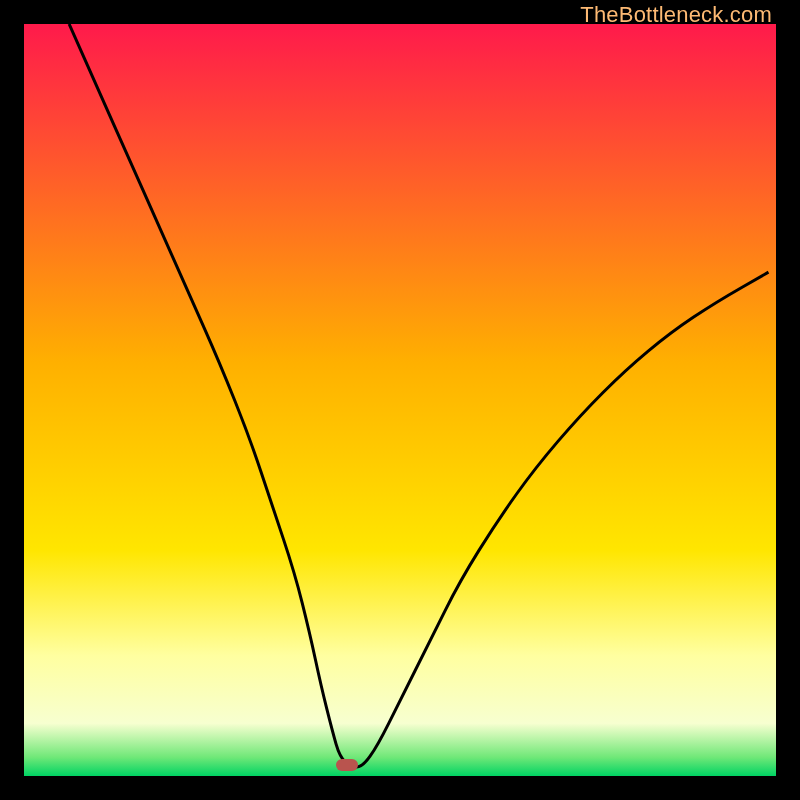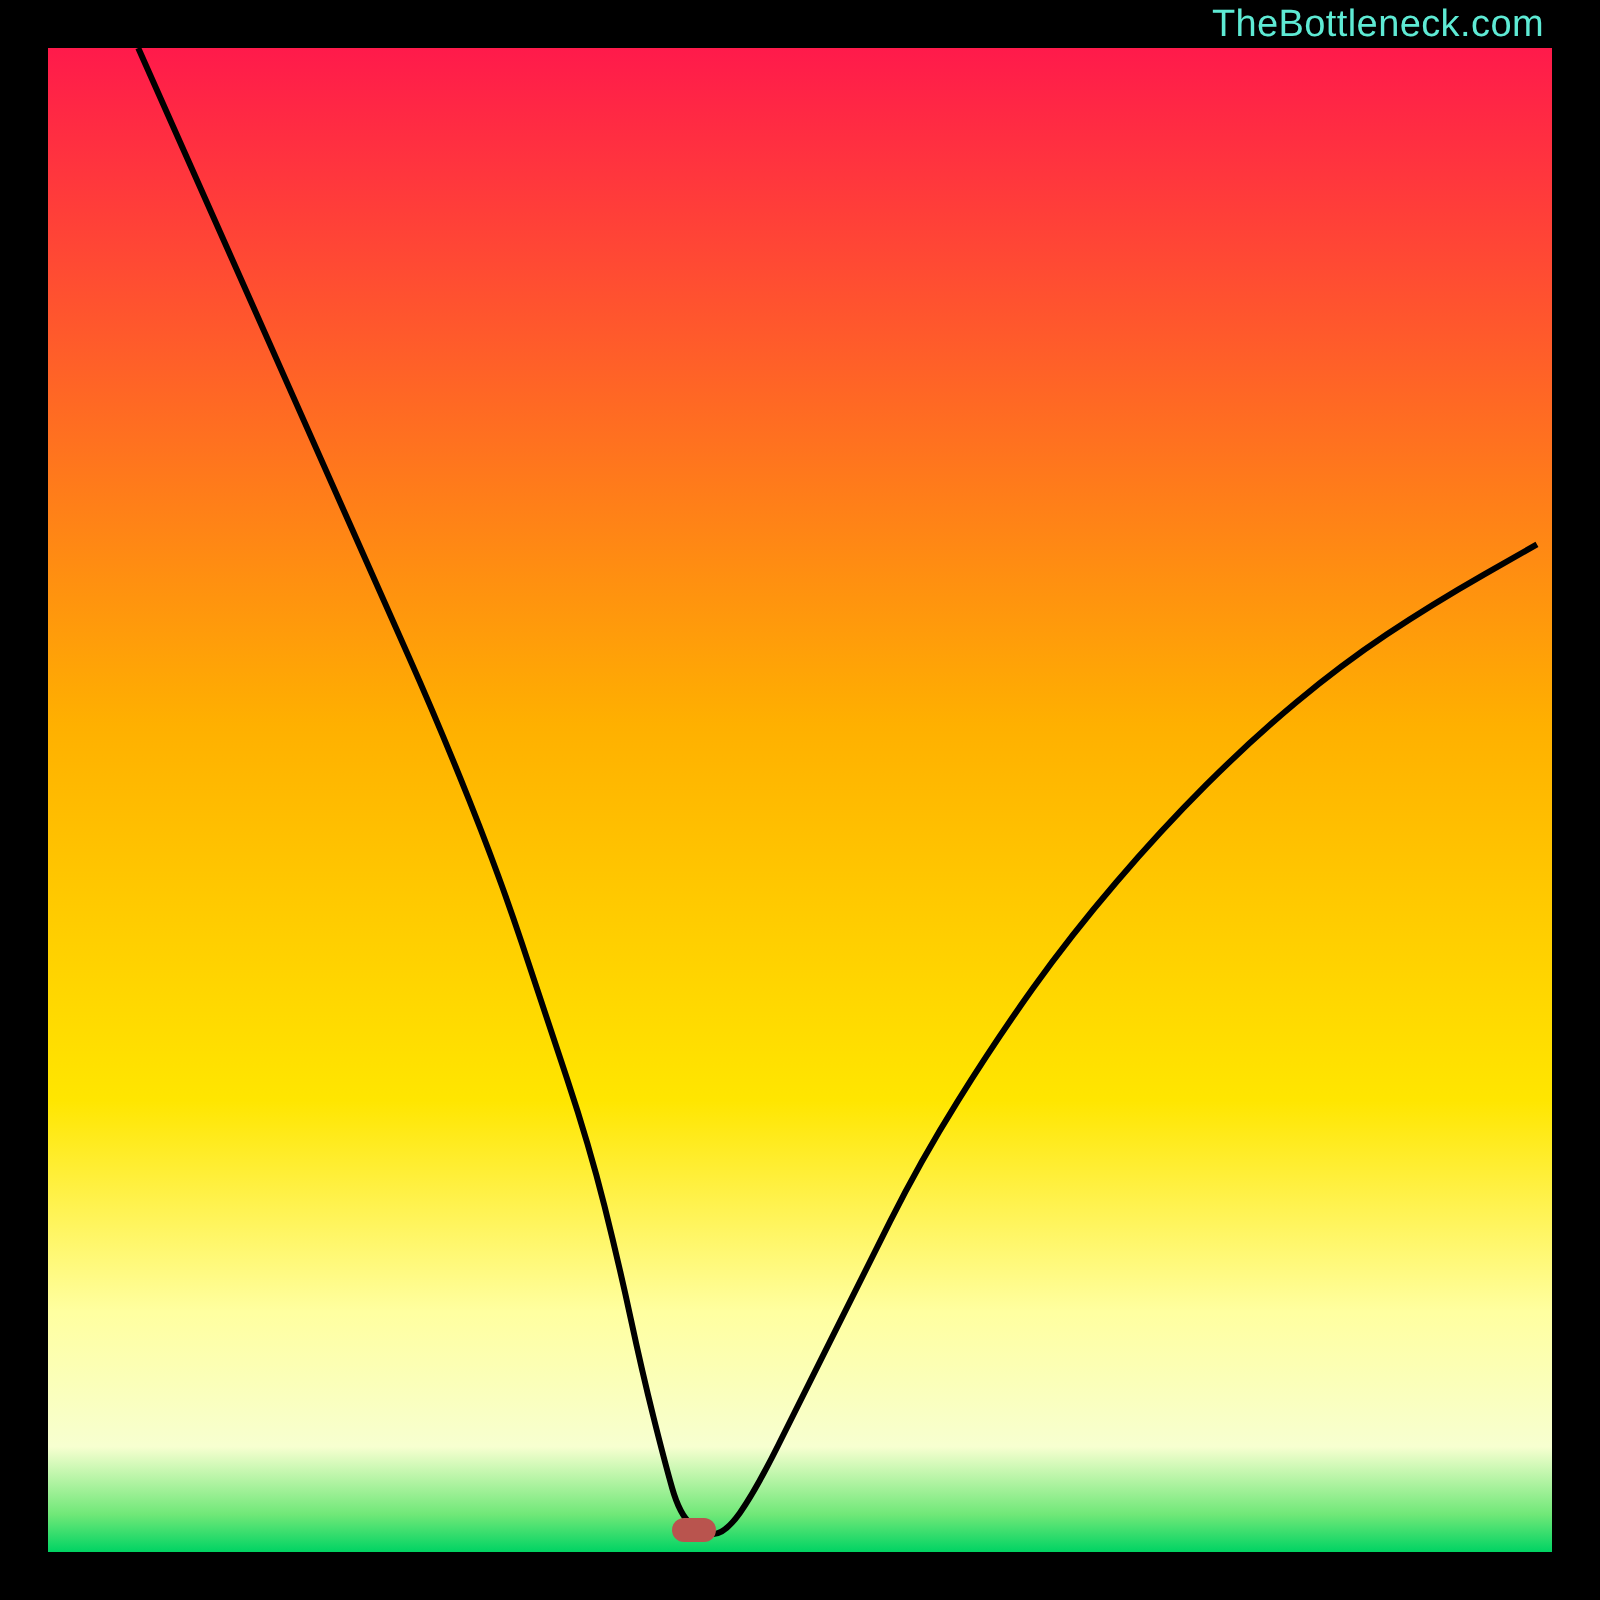--- a/index.html
+++ b/index.html
@@ -23,22 +23,22 @@
     position: absolute;
     left: 0;
     top: 0;
     width: 752px;
     height: 752px;
   }
   .watermark {
     position: absolute;
     top: 2px;
     right: 28px;
-    color: #5eead4;
-    font-size: 19px;
+    color: #fdba74;
+    font-size: 22px;
     font-weight: 500;
     letter-spacing: 0.2px;
     user-select: none;
   }
   .marker {
     position: absolute;
     width: 22px;
     height: 12px;
     border-radius: 6px;
     transform: translate(-50%, -50%);

